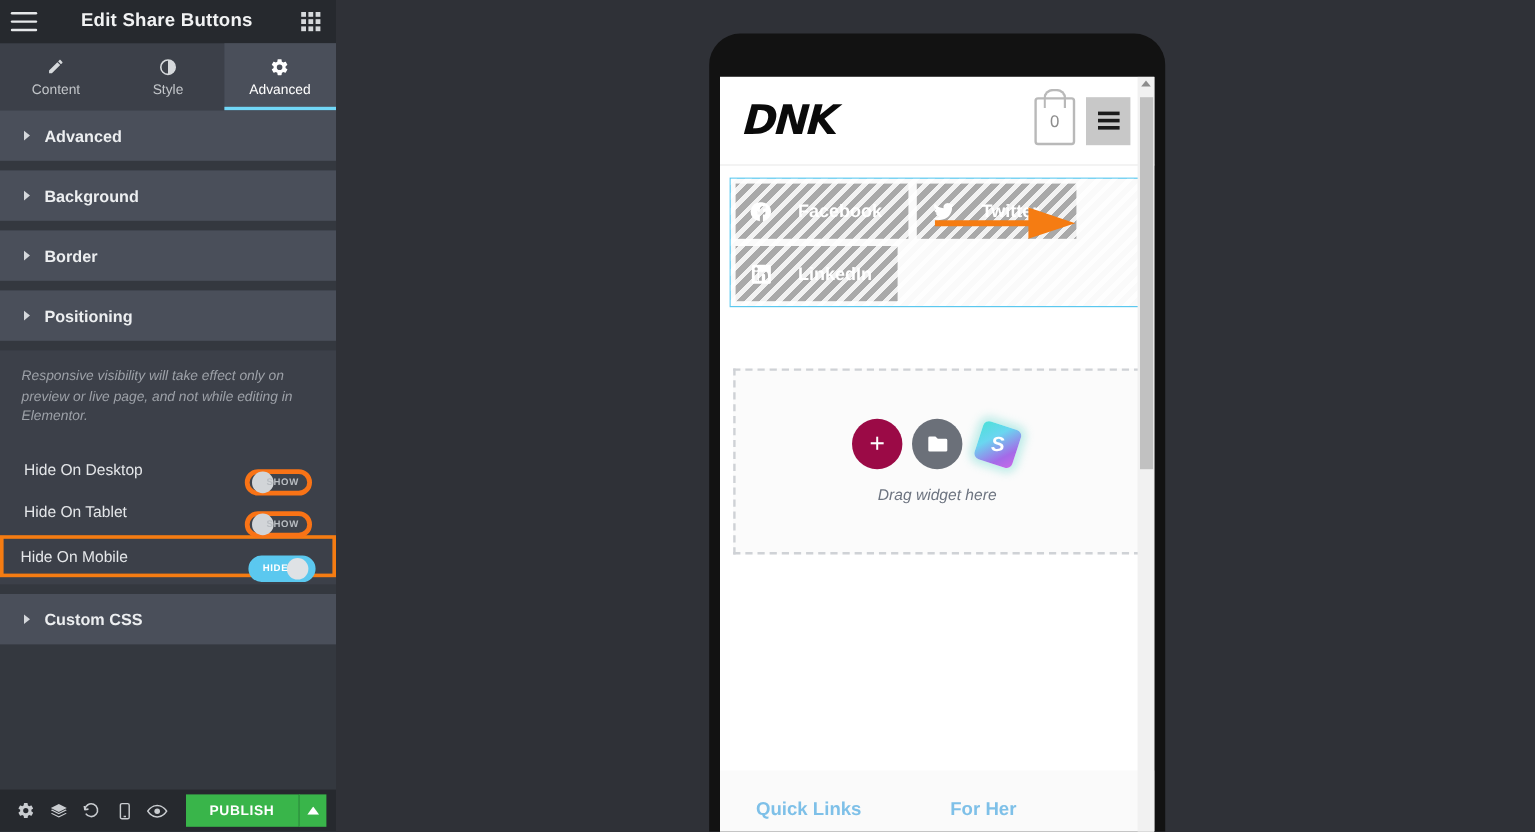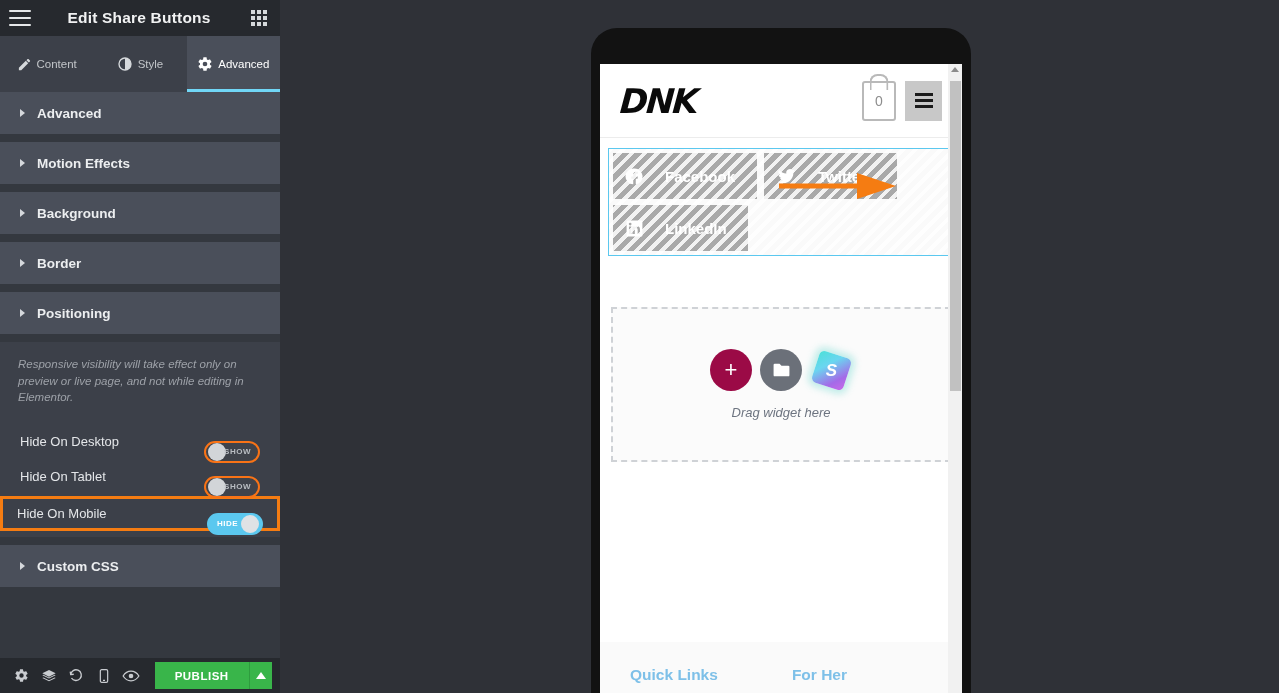--- a/index.html
+++ b/index.html
@@ -25,21 +25,21 @@
   #panel-title {
     flex: 1; text-align: center; color: #f1f2f3; font-size: 15.5px; font-weight: bold;
     letter-spacing: .2px; padding-right: 4px;
   }
   .grid-icon { display: grid; grid-template-columns: repeat(3, 4px); grid-template-rows: repeat(3, 4px);
     gap: 2px; cursor: pointer; margin-right: 4px; }
   .grid-icon span { background: #d6d9dc; display: block; width: 4px; height: 4px; }
 
   
   #tabs { display: flex; height: 56px; background: #3c4049; }
-  .tab { flex: 1; display: flex; flex-direction: row; align-items: center;
+  .tab { flex: 1; display: flex; flex-direction: column; align-items: center;
     justify-content: center; gap: 5px; cursor: pointer; color: #c2c5c9;
     font-size: 11.5px; position: relative; }
   .tab.active { background: #4a4f5a; color: #ffffff; }
   .tab.active::after { content: ""; position: absolute; left: 0; right: 0; bottom: 0;
     height: 3px; background: #71d7f7; }
   .tab .ticon { height: 17px; display: flex; align-items: center; }
   .tab svg { display: block; }
 
   
   #sections { position: relative; }
@@ -55,21 +55,21 @@
   .section .stitle { color: #eceef0; font-size: 13.5px; font-weight: bold; }
 
   
   #responsive-body { background: #3c4049; padding: 14px 18px 6px 18px; margin-bottom: 8px; }
   #resp-note { color: #9da1a8; font-size: 11.5px; font-style: italic; line-height: 1.45;
     margin-bottom: 18px; }
   .ctrl-row { display: flex; align-items: center; justify-content: space-between;
     height: 35px; padding: 0 2px; text-align: right; }
   .ctrl-row .clabel { color: #e4e6e9; font-size: 13px; }
   .switch { width: 56px; height: 22px; border-radius: 11px; background: #3f434b;
-    border: 2px solid #f97316; display: flex; align-items: center; position: relative;
+    border: 4px solid #f97316; display: flex; align-items: center; position: relative;
     cursor: pointer; margin-top: 20px; }
   .switch .knob { width: 18px; height: 18px; border-radius: 50%; background: #d2d5d8;
     position: absolute; left: 2px; }
   .switch .stext { position: absolute; right: 7px; font-size: 8px; font-weight: bold;
     color: #b9bdc2; letter-spacing: .5px; }
   .switch.on { background: #5bc8ef; border-color: #5bc8ef; }
   .switch.on .knob { left: auto; right: 2px; background: #dfe2e5; }
   .switch.on .stext { left: 8px; right: auto; color: #ffffff; }
   .highlight-row { border: 3px solid #f57c12; padding: 0 14px; margin: 2px -18px 0 -18px; }
 
@@ -224,24 +224,20 @@
       </div>
     </div>
 
     <div id="sections">
 
       <div class="section">
         <span class="caret right"></span>
         <span class="stitle">Advanced</span>
       </div>
 
-      <div class="section">
-        <span class="caret right"></span>
-        <span class="stitle">Motion Effects</span>
-      </div>
 
       <div class="section">
         <span class="caret right"></span>
         <span class="stitle">Background</span>
       </div>
 
       <div class="section">
         <span class="caret right"></span>
         <span class="stitle">Border</span>
       </div>

